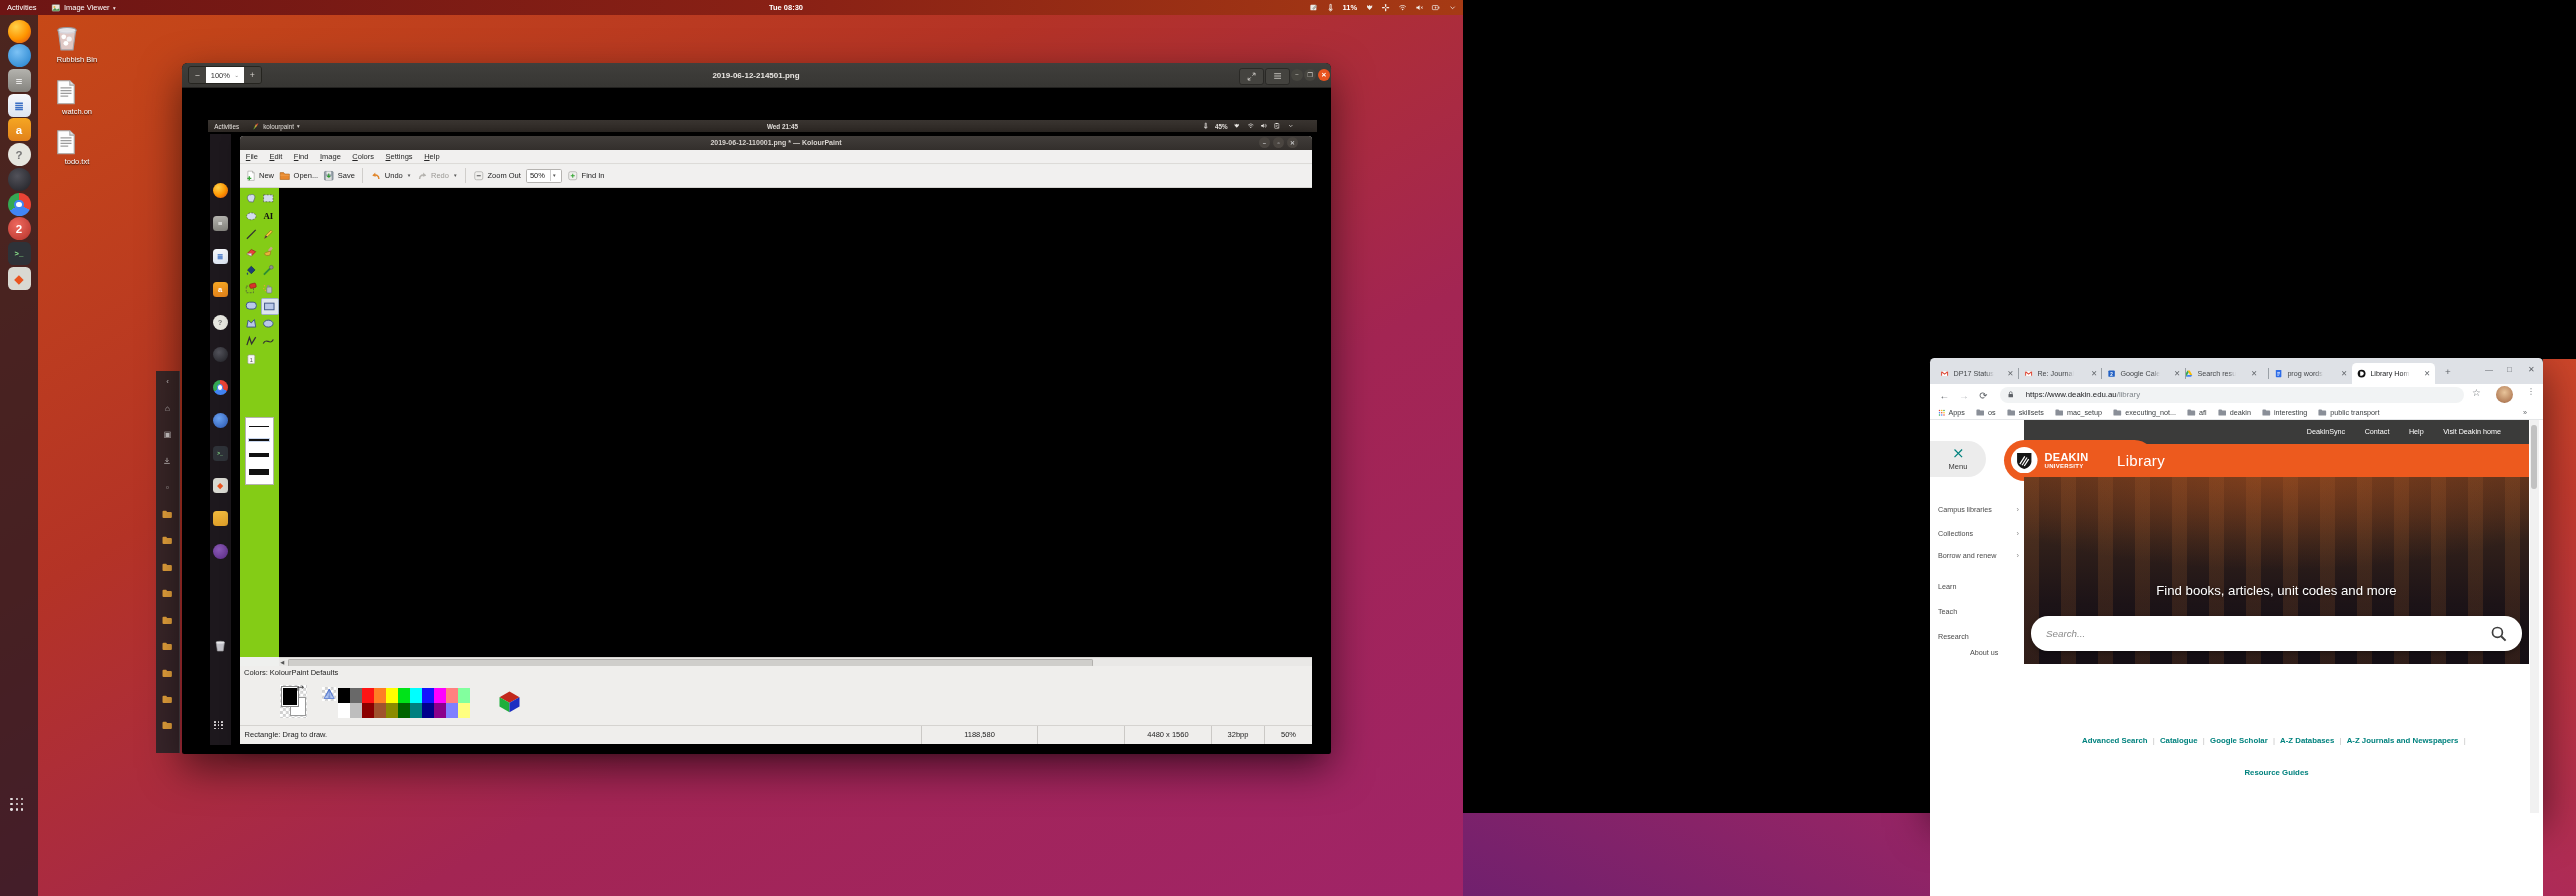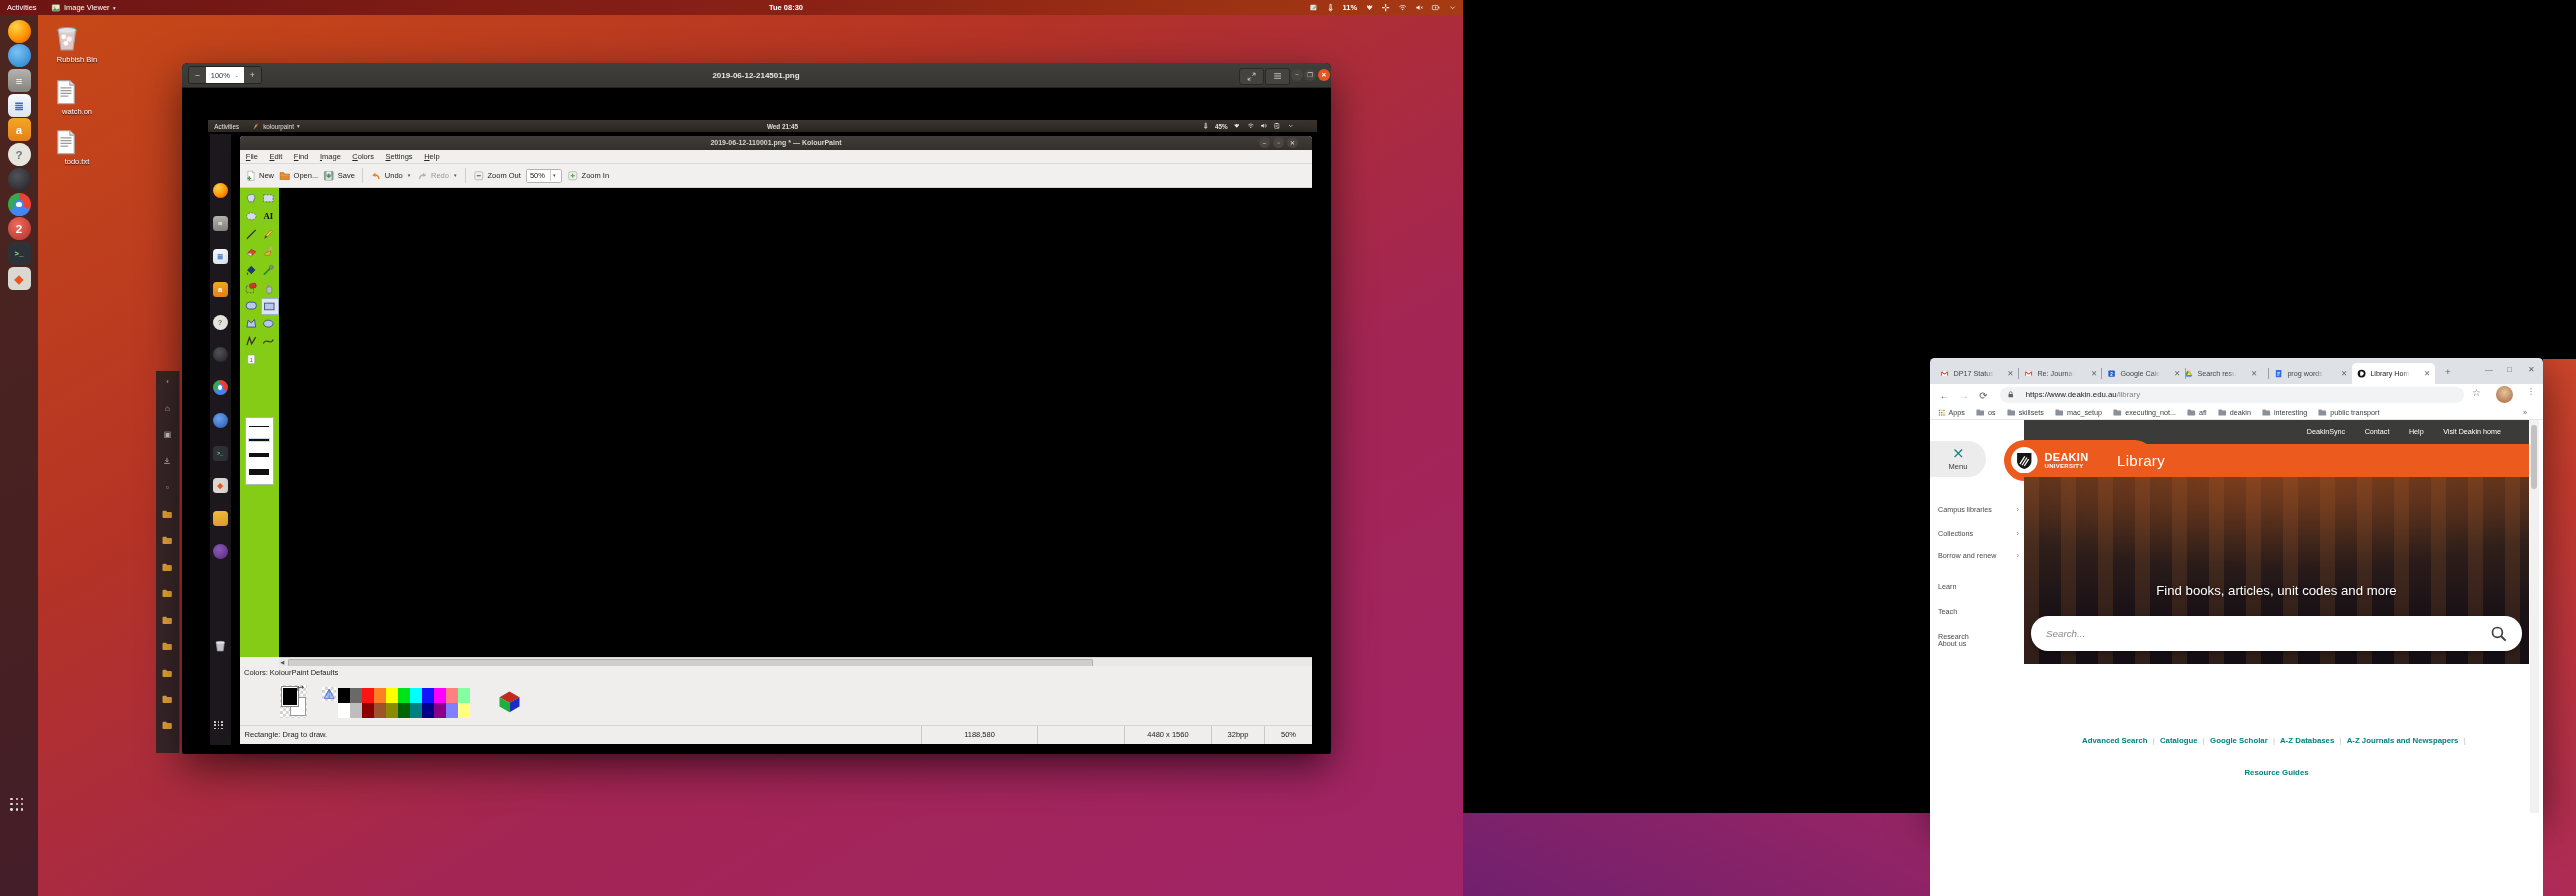--- a/index.html
+++ b/index.html
@@ -579,21 +579,21 @@
             <span>50%</span>
               <span class="dd">▼</span>
           </span>
           <span class="tb-item">
               <i>
                 <svg width="11.5" height="11.5" viewBox="0 0 20 20">
                   <rect x="3" y="3" width="14" height="14" rx="3" fill="#f0efed" stroke="#9a9a96"></rect>
                   <path d="M6.5 10 h7 M10 6.5 v7" stroke="#35a635" stroke-width="1.8"></path>
                 </svg>
               </i>
-              <span>Zoom In</span>
+              <span>Find In</span>
             </span>
         </div>
         <div id="kp-tools">
           <div id="kp-tool-cells">
               <div class="tool" style="left: 3.5px; top: 3.5px;">
                 <svg width="12.6" height="12.6" viewBox="0 0 20 20">
                   <path d="M4.5 12 C2.5 8 5 3.5 9 4.5 C13 2.5 16.5 5.5 15.5 9.5 L13 16 L6.5 15.5 Z" fill="#d3dcee" stroke="#55617a" stroke-width="1.1"></path>
                 </svg>
               </div>
               <div class="tool" style="left: 21px; top: 3.5px;">
@@ -987,21 +987,21 @@
           </div>
           <div class="d-side-item" style="top: 162px;">
             <span>Learn</span>
           </div>
           <div class="d-side-item" style="top: 187px;">
             <span>Teach</span>
           </div>
           <div class="d-side-item" style="top: 212px;">
             <span>Research</span>
           </div>
-          <div class="d-side-item" style="top: 219px;">
+          <div class="d-side-item" style="top: 228px; margin-left: 32px;">
             <span>About us</span>
           </div>
         </div>
       <div id="d-links"><span>Advanced Search</span><span class="sep">|</span><span>Catalogue</span><span class="sep">|</span><span>Google Scholar</span><span class="sep">|</span><span>A-Z Databases</span><span class="sep">|</span><span>A-Z Journals and Newspapers</span><span class="sep">|</span></div>
       <div id="d-resource">Resource Guides</div>
 
       <div id="d-scroll">
           <div class="thumb"></div>
         </div>
     </div>

